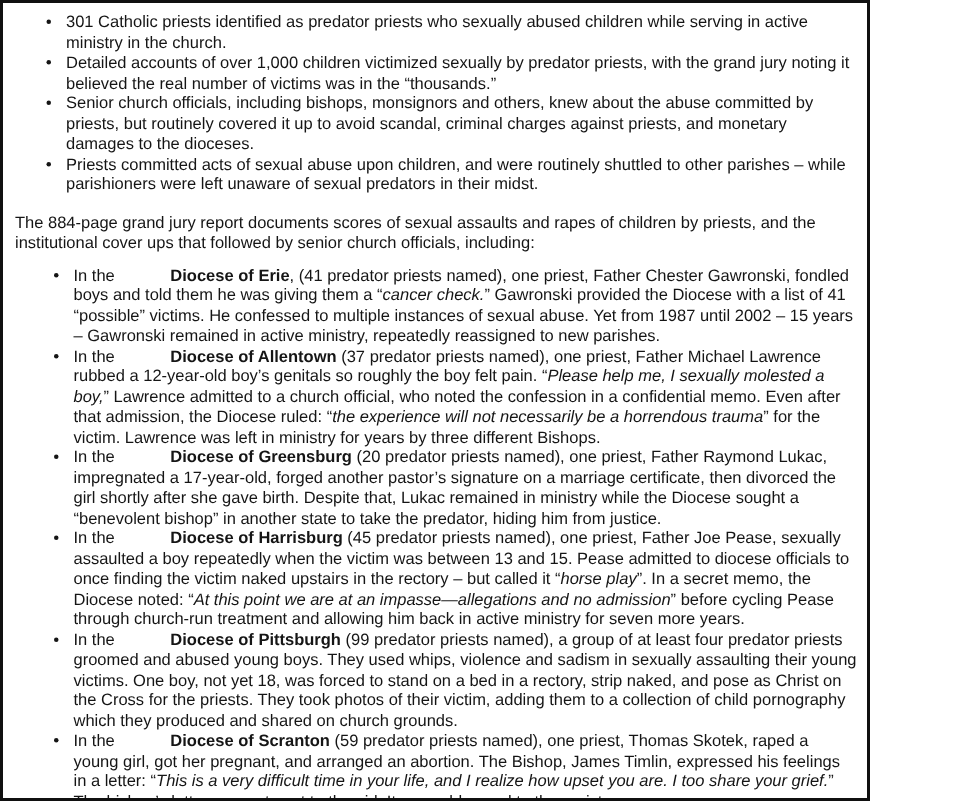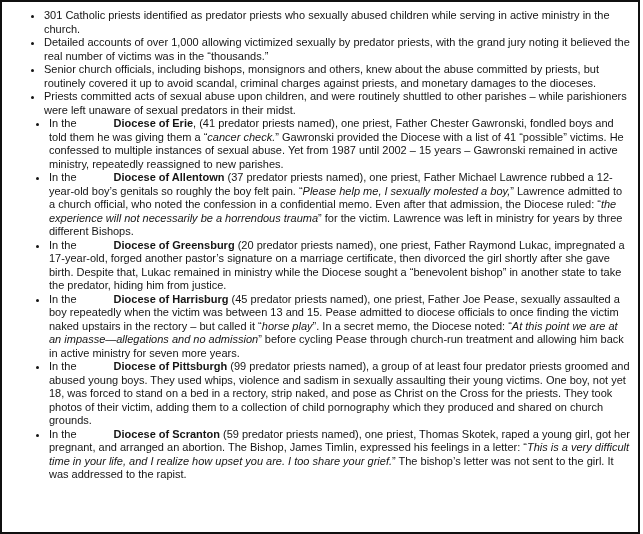--- a/index.html
+++ b/index.html
@@ -1,18 +1,18 @@
 <!DOCTYPE html>
 <html><head>
 <meta charset="utf-8">
 <style>
   html, body { margin: 0; padding: 0; background: #ffffff; }
   .page {
     position: relative;
-    width: 640px;
+    width: 580px;
     height: 534px;
     box-sizing: border-box;
     border: 2px solid #101010;
     background: #ffffff;
     color: #151515;
     font-family: "Liberation Sans", "DejaVu Sans", sans-serif;
     font-size: 11px;
     line-height: 13.5px;
     padding: 7px 7px 0 8px;
     overflow: hidden;
@@ -30,25 +30,26 @@
   .run-b { font-weight: bold; margin-left: 34px; }
   .run-i { font-style: italic; }
 </style>
 </head>
 <body>
 
 <div class="page">
 
   <ul class="bullet-list intro-list">
     <li><span>301 Catholic priests identified as predator priests who sexually abused children while serving in active ministry in the church.</span></li>
-    <li><span>Detailed accounts of over 1,000 allowing victimized sexually by predator priests, with the grand jury noting it believed the real number of victims was in the “thousands.”</span></li>
+    <li><span>Detailed accounts of over 1,000 children victimized sexually by predator priests, with the grand jury noting it believed the real number of victims was in the “thousands.”</span></li>
     <li><span>Senior church officials, including bishops, monsignors and others, knew about the abuse committed by priests, but routinely covered it up to avoid scandal, criminal charges against priests, and monetary damages to the dioceses.</span></li>
     <li><span>Priests committed acts of sexual abuse upon children, and were routinely shuttled to other parishes – while parishioners were left unaware of sexual predators in their midst.</span></li>
   </ul>
 
+  <p class="intro-para">The 884-page grand jury report documents scores of sexual assaults and rapes of children by priests, and the institutional cover ups that followed by senior church officials, including:</p>
 
   <ul class="bullet-list diocese-list">
     <li><span>In the </span><span class="run-b">Diocese of Erie</span><span>, (41 predator priests named), one priest, Father Chester Gawronski, fondled boys and told them he was giving them a “</span><span class="run-i">cancer check.</span><span>” Gawronski provided the Diocese with a list of 41 “possible” victims. He confessed to multiple instances of sexual abuse. Yet from 1987 until 2002 – 15 years – Gawronski remained in active ministry, repeatedly reassigned to new parishes.</span></li>
     <li><span>In the </span><span class="run-b">Diocese of Allentown</span><span> (37 predator priests named), one priest, Father Michael Lawrence rubbed a 12-year-old boy’s genitals so roughly the boy felt pain. “</span><span class="run-i">Please help me, I sexually molested a boy,</span><span>” Lawrence admitted to a church official, who noted the confession in a confidential memo. Even after that admission, the Diocese ruled: “</span><span class="run-i">the experience will not necessarily be a horrendous trauma</span><span>” for the victim. Lawrence was left in ministry for years by three different Bishops.</span></li>
     <li><span>In the </span><span class="run-b">Diocese of Greensburg</span><span> (20 predator priests named), one priest, Father Raymond Lukac, impregnated a 17-year-old, forged another pastor’s signature on a marriage certificate, then divorced the girl shortly after she gave birth. Despite that, Lukac remained in ministry while the Diocese sought a “benevolent bishop” in another state to take the predator, hiding him from justice.</span></li>
     <li><span>In the </span><span class="run-b">Diocese of Harrisburg</span><span> (45 predator priests named), one priest, Father Joe Pease, sexually assaulted a boy repeatedly when the victim was between 13 and 15. Pease admitted to diocese officials to once finding the victim naked upstairs in the rectory – but called it “</span><span class="run-i">horse play</span><span>”. In a secret memo, the Diocese noted: “</span><span class="run-i">At this point we are at an impasse—allegations and no admission</span><span>” before cycling Pease through church-run treatment and allowing him back in active ministry for seven more years.</span></li>
     <li><span>In the </span><span class="run-b">Diocese of Pittsburgh</span><span> (99 predator priests named), a group of at least four predator priests groomed and abused young boys. They used whips, violence and sadism in sexually assaulting their young victims. One boy, not yet 18, was forced to stand on a bed in a rectory, strip naked, and pose as Christ on the Cross for the priests. They took photos of their victim, adding them to a collection of child pornography which they produced and shared on church grounds.</span></li>
     <li><span>In the </span><span class="run-b">Diocese of Scranton</span><span> (59 predator priests named), one priest, Thomas Skotek, raped a young girl, got her pregnant, and arranged an abortion. The Bishop, James Timlin, expressed his feelings in a letter: “</span><span class="run-i">This is a very difficult time in your life, and I realize how upset you are. I too share your grief.</span><span>” The bishop’s letter was not sent to the girl. It was addressed to the rapist.</span></li>
   </ul>
 

